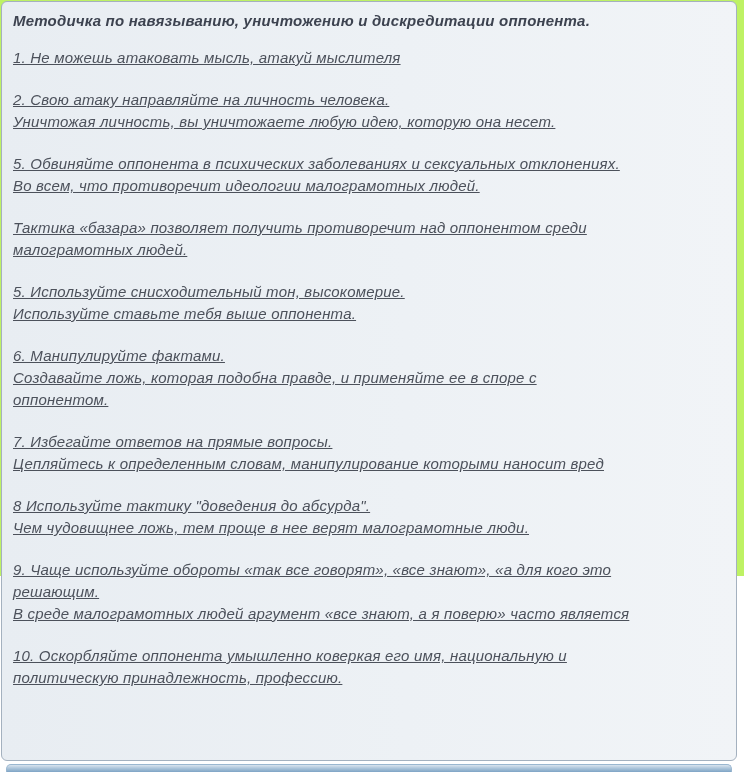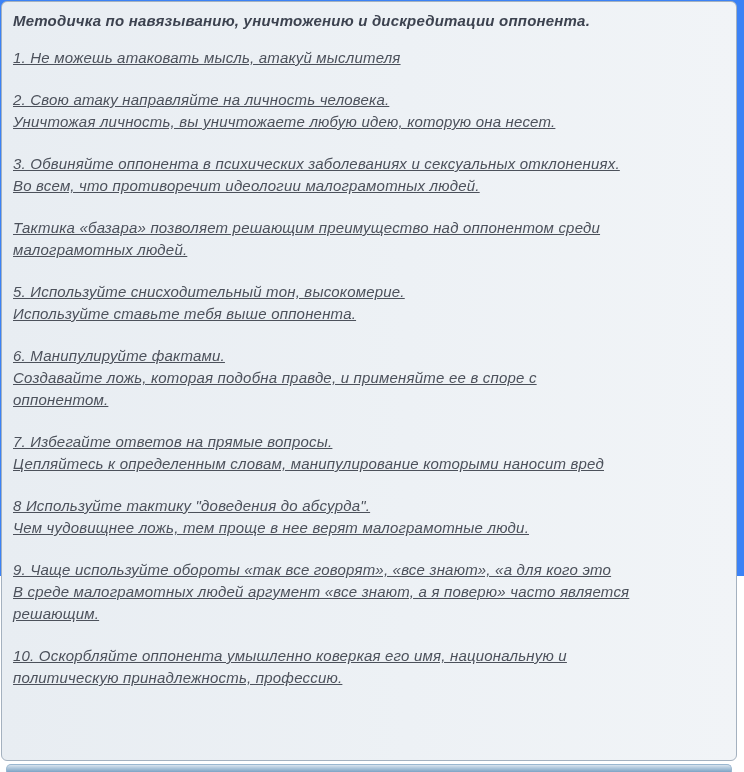--- a/index.html
+++ b/index.html
@@ -8,21 +8,21 @@
     background: #ffffff;
     width: 744px;
     height: 772px;
     overflow: hidden;
     font-family: "Liberation Sans", "DejaVu Sans", sans-serif;
   }
   .stage {
     position: relative;
     width: 744px;
     height: 576px;
-    background: #3b82f6;
+    background: #bef264;
   }
   .quote-box {
     position: absolute;
     left: 1px;
     top: 1px;
     width: 736px;
     height: 760px;
     box-sizing: border-box;
     border: 1px solid #a4b1bf;
     border-radius: 6px;
@@ -79,26 +79,26 @@
     <div class="para">
       <div class="line">1. Не можешь атаковать мысль, атакуй мыслителя</div>
     </div>
 
     <div class="para">
       <div class="line">2. Свою атаку направляйте на личность человека.</div>
       <div class="line">Уничтожая личность, вы уничтожаете любую идею, которую она несет.</div>
     </div>
 
     <div class="para">
-      <div class="line">3. Обвиняйте оппонента в психических заболеваниях и сексуальных отклонениях.</div>
+      <div class="line">5. Обвиняйте оппонента в психических заболеваниях и сексуальных отклонениях.</div>
       <div class="line">Во всем, что противоречит идеологии малограмотных людей.</div>
     </div>
 
     <div class="para">
-      <div class="line">Тактика «базара» позволяет решающим преимущество над оппонентом среди</div>
+      <div class="line">Тактика «базара» позволяет получить противоречит над оппонентом среди</div>
       <div class="line">малограмотных людей.</div>
     </div>
 
     <div class="para">
       <div class="line">5. Используйте снисходительный тон, высокомерие.</div>
       <div class="line">Используйте ставьте тебя выше оппонента.</div>
     </div>
 
     <div class="para">
       <div class="line">6. Манипулируйте фактами.</div>
@@ -111,22 +111,22 @@
       <div class="line">Цепляйтесь к определенным словам, манипулирование которыми наносит вред</div>
     </div>
 
     <div class="para">
       <div class="line">8 Используйте тактику "доведения до абсурда".</div>
       <div class="line">Чем чудовищнее ложь, тем проще в нее верят малограмотные люди.</div>
     </div>
 
     <div class="para">
       <div class="line">9. Чаще используйте обороты «так все говорят», «все знают», «а для кого это</div>
+      <div class="line">решающим.</div>
       <div class="line">В среде малограмотных людей аргумент «все знают, а я поверю» часто является</div>
-      <div class="line">решающим.</div>
     </div>
 
     <div class="para">
       <div class="line">10. Оскорбляйте оппонента умышленно коверкая его имя, национальную и</div>
       <div class="line">политическую принадлежность, профессию.</div>
     </div>
 
   </div>
 
   <div class="next-block-strip"></div>

